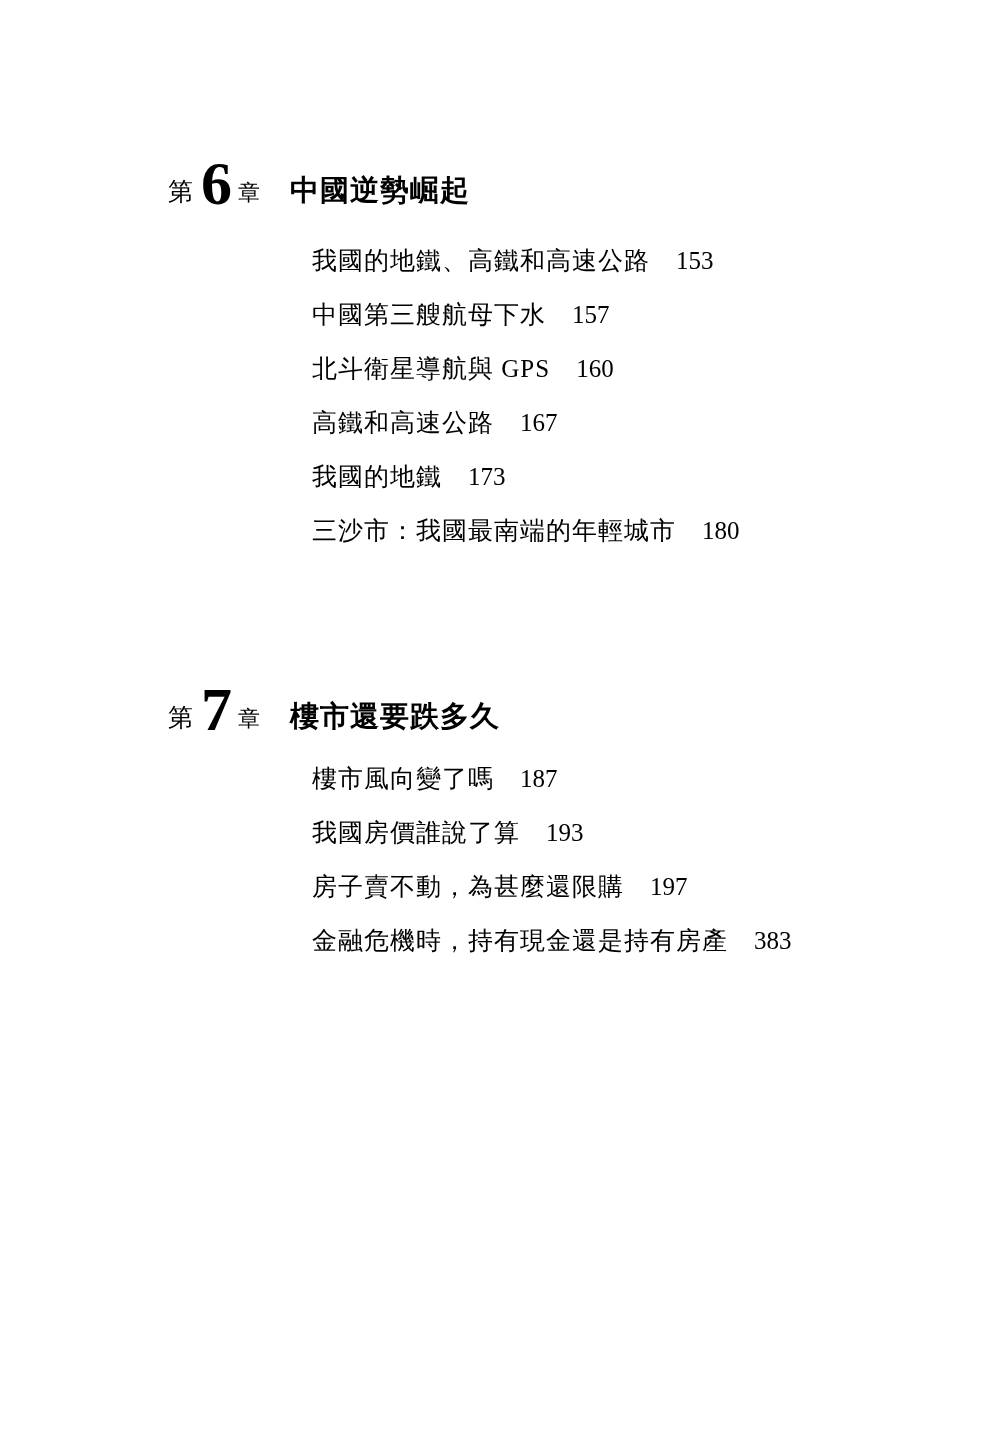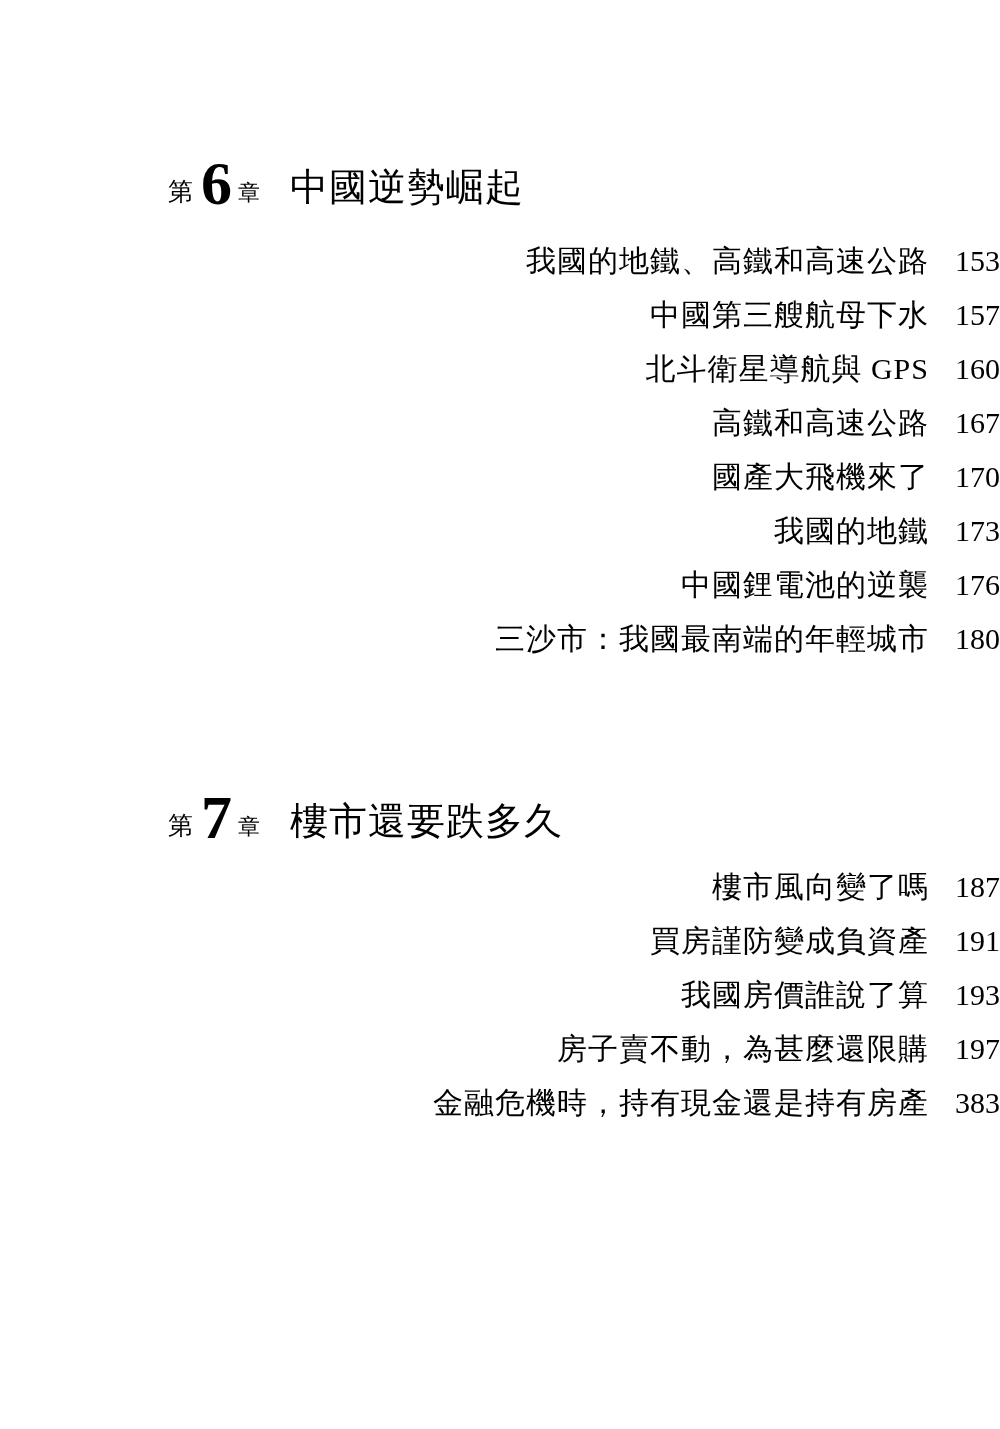--- a/index.html
+++ b/index.html
@@ -50,39 +50,38 @@
     top: 2px;
   }
   .chap-suffix {
     font-size: 22px;
     font-family: "Liberation Serif", "DejaVu Serif", serif;
     line-height: 1;
     position: relative;
     top: -2px;
   }
   .chap-title {
-    font-size: 38px;
-    font-weight: normal;
+    font-size: 29px;
+    font-weight: bold;
     margin-left: 30px;
     line-height: 1;
     letter-spacing: 1px;
     position: relative;
     top: -2px;
   }
 
   .entries {
     margin-left: 312px;
     margin-top: 22px;
   }
   .entry {
-    font-size: 30px;
+    font-size: 25px;
     line-height: 54px;
     white-space: nowrap;
     letter-spacing: 0.5px;
-    text-align: right;
   }
   .entry .etitle {
     letter-spacing: 1px;
   }
   .entry .epage {
     margin-left: 26px;
     font-family: "Liberation Serif", "DejaVu Serif", serif;
     letter-spacing: 0;
   }
 
@@ -109,49 +108,40 @@
       <div class="entry">
         <span class="etitle">中國第三艘航母下水</span><span class="epage">157</span>
       </div>
       <div class="entry">
         <span class="etitle">北斗衛星導航與 GPS</span><span class="epage">160</span>
       </div>
       <div class="entry">
         <span class="etitle">高鐵和高速公路</span><span class="epage">167</span>
       </div>
       <div class="entry">
-        <span class="etitle">國產大飛機來了</span><span class="epage">170</span>
-      </div>
-      <div class="entry">
         <span class="etitle">我國的地鐵</span><span class="epage">173</span>
-      </div>
-      <div class="entry">
-        <span class="etitle">中國鋰電池的逆襲</span><span class="epage">176</span>
       </div>
       <div class="entry">
         <span class="etitle">三沙市：我國最南端的年輕城市</span><span class="epage">180</span>
       </div>
     </div>
   </div>
 
   <div class="chapter-block" id="chapter-7">
     <div class="chapter-head">
       <span class="chap-prefix">第</span>
       <span class="chap-number">7</span>
       <span class="chap-suffix">章</span>
       <span class="chap-title">樓市還要跌多久</span>
     </div>
     <div class="entries">
       <div class="entry">
         <span class="etitle">樓市風向變了嗎</span><span class="epage">187</span>
       </div>
       <div class="entry">
-        <span class="etitle">買房謹防變成負資產</span><span class="epage">191</span>
-      </div>
-      <div class="entry">
         <span class="etitle">我國房價誰說了算</span><span class="epage">193</span>
       </div>
       <div class="entry">
         <span class="etitle">房子賣不動，為甚麼還限購</span><span class="epage">197</span>
       </div>
       <div class="entry">
         <span class="etitle">金融危機時，持有現金還是持有房產</span><span class="epage">383</span>
       </div>
     </div>
   </div>

